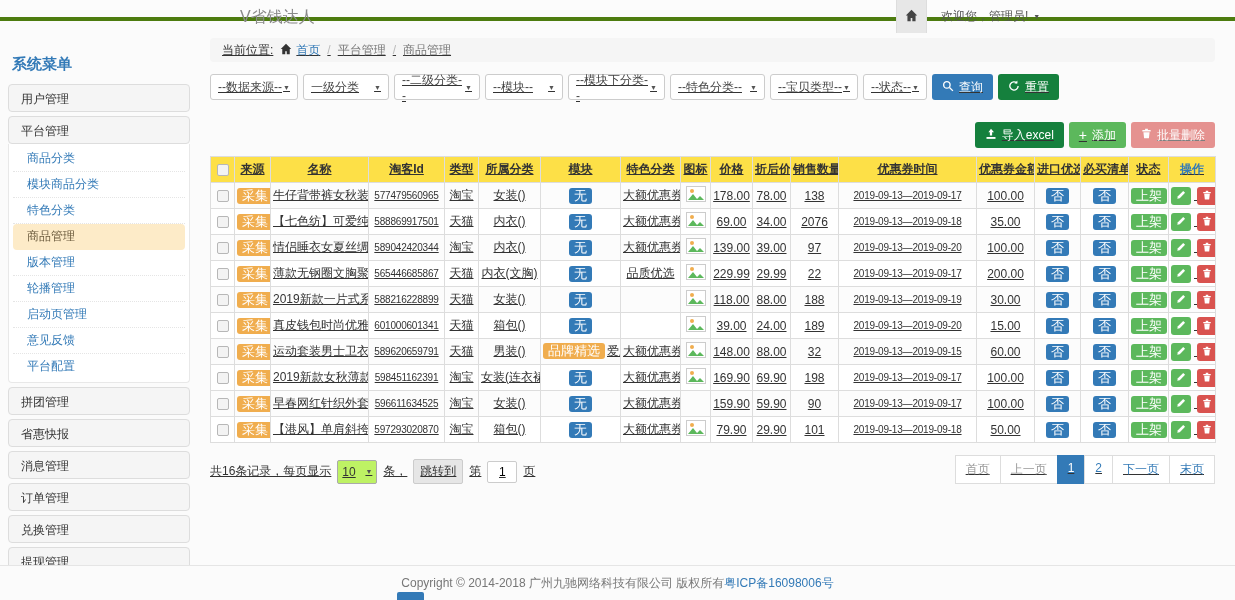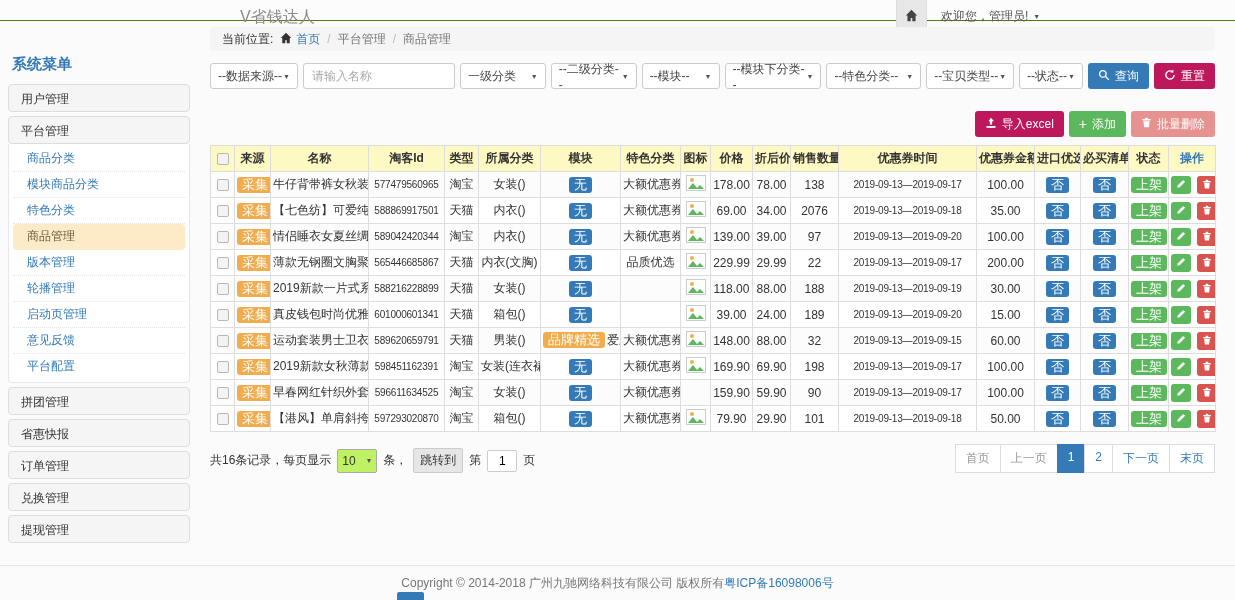--- a/index.html
+++ b/index.html
@@ -4,68 +4,68 @@
 <style>
   * { box-sizing: border-box; }
   html,body { margin:0; padding:0; }
   body {
     width:1235px; height:600px; overflow:hidden; position:relative;
     font-family:"Liberation Sans","DejaVu Sans",sans-serif;
     font-size:12px; color:#333; background:#fbfbfb;
   }
   
   .navbar { position:absolute; top:0; left:0; width:1235px; height:21px;
-    background:#fcfcfc; border-bottom:1px solid #4d7c0f; }
+    background:#fcfcfc; border-bottom:4px solid #4d7c0f; }
   .brand { position:absolute; left:240px; top:7px; font-size:16px; color:#8a8a8a; }
   .nav-right { position:absolute; left:896px; top:0; height:33px; display:flex; align-items:center; }
   .home-btn { width:31px; height:33px; background:#e7e7e7; border-left:1px solid #ddd;
     border-right:1px solid #ddd; display:flex; align-items:center; justify-content:center; cursor:pointer; }
   .welcome { margin-left:14px; color:#555; display:flex; align-items:center; gap:5px; cursor:pointer; }
   .caret-sm { font-size:7px; color:#555; }
   
   .sidebar { position:absolute; left:8px; top:45px; width:182px; z-index:1; }
   .sidebar-title { color:#337ab7; font-size:15px; font-weight:bold; padding:10px 4px 10px 4px; }
   .panel-hd { height:28px; background:#f5f5f5; border:1px solid #ddd; border-radius:4px;
     padding:6px 12px; margin-bottom:4px; color:#333; cursor:pointer; }
   .submenu { border:1px solid #e8e8e8; border-top:none; border-radius:0 0 4px 4px;
     background:#fff; margin:-4px 0 4px 0; padding:2px 4px; }
   .submenu-item { height:26px; line-height:24px; padding-left:14px; color:#337ab7;
     border-bottom:1px dotted #e5e5e5; cursor:pointer; white-space:nowrap; overflow:hidden; }
   .submenu-item:last-child { border-bottom:none; }
   .submenu-item.active { background:#fdebc8; border-radius:4px; color:#6b5b3d; border-bottom-color:transparent; }
   
-  .main { position:absolute; left:210px; top:27px; width:1005px; }
+  .main { position:absolute; left:210px; top:38px; width:1005px;text-decoration:underline; }
   .breadcrumb { background:#f5f5f5; border-radius:4px; height:24px; display:flex;
     align-items:center; gap:7px; padding:0 12px; color:#333; }
   .breadcrumb .sep { color:#bbb; }
   .crumb-link { color:#337ab7; cursor:pointer; }
   .crumb-muted { color:#777; }
   
   .filter-row { margin-top:12px; display:flex; gap:5px; align-items:center; }
   .select-box { height:26px; border:1px solid #ccc; border-radius:3px; background:#fff;
     display:flex; align-items:center; justify-content:space-between; padding:0 7px; cursor:pointer; color:#444; }
   .w88{width:88px;} .w86{width:86px;} .w78{width:78px;} .w96{width:97px;}
   .w94{width:95px;} .w62{width:64px;}
   .text-input { height:26px; width:152px; border:1px solid #ccc; border-radius:3px; padding:0 8px;
     font-family:inherit; font-size:12px; color:#333; outline:none; }
   .text-input::placeholder { color:#aaa; }
   .btn { height:26px; border:none; border-radius:3px; color:#fff; font-size:12px;
     display:inline-flex; align-items:center; gap:5px; padding:0 10px; cursor:pointer;
     font-family:inherit; white-space:nowrap; }
   .btn-primary { background:#337ab7; }
-  .btn-info { background:#be185d; }
+  .btn-info { background:#15803d; }
   .btn-success { background:#5cb85c; }
   .btn-danger-muted { background:#d9534f; opacity:0.62; }
   
   .toolbar { margin-top:22px; display:flex; justify-content:flex-end; gap:5px; }
   
   table { width:1005px; margin-top:8px; border-collapse:collapse; table-layout:fixed; background:#fff; }
   th,td { border:1px solid #ddd; padding:3px 2px; text-align:center; font-weight:normal;
     white-space:nowrap; overflow:hidden; height:26px; }
-  th { color:#333; font-weight:bold; background:#fef9c3; }
+  th { color:#333; font-weight:bold; background:#fde047; }
   th.th-ops { color:#337ab7;margin-top:39px; }
   tr:nth-child(odd) td { background:#fcfcfc; }
   .c-id,.c-time { font-size:10px; letter-spacing:-0.2px; }
   .checkbox { display:inline-block; width:12px; height:12px; border:1px solid #b7b7b7;
     background:#f3f3f3; border-radius:2px; vertical-align:middle; cursor:pointer; }
   .chip { display:inline-block; padding:2px 5px; border-radius:3px; color:#fff;
     font-size:13px; line-height:12px; }
   .chip-orange { background:#f0ad4e; }
   .chip-blue { background:#337ab7; }
   .chip-green { background:#5cb85c; cursor:pointer; }
@@ -127,20 +127,21 @@
       <div class="submenu-item active">商品管理</div>
       <div class="submenu-item">版本管理</div>
       <div class="submenu-item">轮播管理</div>
       <div class="submenu-item">启动页管理</div>
       <div class="submenu-item">意见反馈</div>
       <div class="submenu-item">平台配置</div>
     </div>
   <div id="sidebar-bottom">
       <div class="panel-hd">拼团管理</div>
       <div class="panel-hd">省惠快报</div>
+      <div class="panel-hd">消息管理</div>
       <div class="panel-hd">订单管理</div>
       <div class="panel-hd">兑换管理</div>
       <div class="panel-hd">提现管理</div>
     </div>
 </div>
 
 <div class="main">
 
   <div class="breadcrumb">
     <span>当前位置:</span>
@@ -154,21 +155,20 @@
     <span class="crumb-muted">平台管理</span>
     <span class="sep">/</span>
     <span class="crumb-muted">商品管理</span>
   </div>
 
   <div class="filter-row">
     <div class="select-box w88">
       <span>--数据来源--</span>
       <span class="caret-sm">▼</span>
     </div>
-    <input class="text-input" type="text" placeholder="请输入名称" style="">
     <div id="filter-selects" style="display:contents;"><div class="select-box w86">
           <span>一级分类</span>
           <span class="caret-sm">▼</span>
         </div><div class="select-box w86">
           <span>--二级分类--</span>
           <span class="caret-sm">▼</span>
         </div><div class="select-box w78">
           <span>--模块--</span>
           <span class="caret-sm">▼</span>
         </div><div class="select-box w96">

